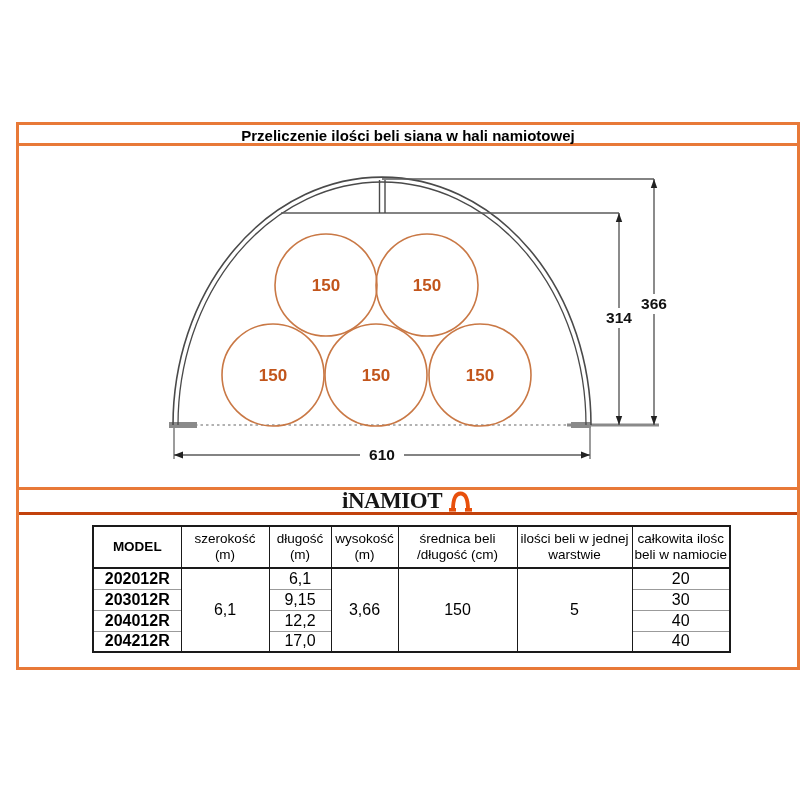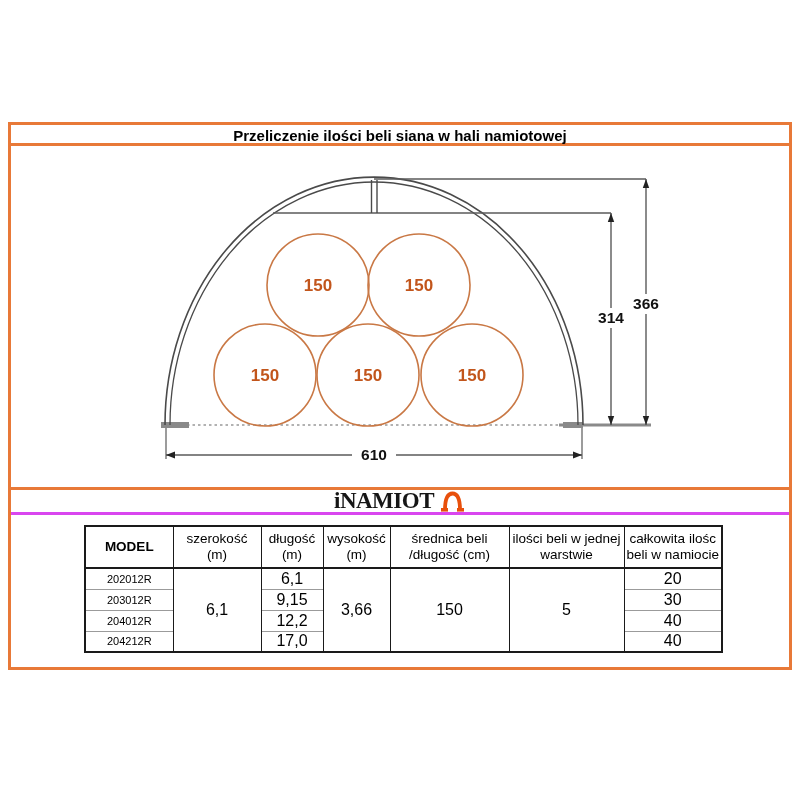--- a/index.html
+++ b/index.html
@@ -1,34 +1,34 @@
 <!DOCTYPE html>
 <html><head>
 <meta charset="utf-8">
 <style>
   * { margin:0; padding:0; box-sizing:border-box; }
   body { width:800px; height:800px; background:#ffffff; font-family:"Liberation Sans", sans-serif; }
   .page { position:relative; width:800px; height:800px; background:#fff; overflow:hidden; }
 
-  .main-box { position:absolute; left:8px; top:122px; width:784px; height:548px; border:3px solid #E87938; background:#fff; }
+  .main-box { position:absolute; left:16px; top:122px; width:784px; height:548px; border:3px solid #E87938; background:#fff; }
   .title-bar { height:21px; border-bottom:3px solid #E87938; text-align:center; }
   .title-bar span { font-size:15px; font-weight:bold; color:#000; line-height:21px; }
 
   .diagram { position:relative; width:778px; height:341px; }
 
-  .logo-band { height:28px; border-top:3px solid #E87938; border-bottom:3px solid #d946ef; display:flex; align-items:center; justify-content:center; gap:5px; }
+  .logo-band { height:28px; border-top:3px solid #E87938; border-bottom:3px solid #c2410c; display:flex; align-items:center; justify-content:center; gap:5px; }
   .logo-text { font-family:"Liberation Serif", serif; font-weight:bold; font-size:23px; color:#161616; letter-spacing:-0.5px; line-height:22px; }
 
   .table-wrap { padding-top:10px; padding-left:73px;border-radius:18px; }
   table { border-collapse:collapse; table-layout:fixed; width:637px; border:2px solid #1a1a1a; }
   th, td { border-left:1.5px solid #1a1a1a; border-right:1.5px solid #1a1a1a; text-align:center; vertical-align:middle; color:#000; }
   th { height:42px; font-size:13.5px; font-weight:normal; line-height:16px; border-bottom:2px solid #1a1a1a; }
   th.model-h { font-weight:bold; }
   td { height:21px; font-size:16px; }
-  td.model { font-weight:normal; font-size:11px; }
+  td.model { font-weight:bold; font-size:16px; }
   td.sep { border-top:1.3px solid #9b9b9b; }
 
   svg text { font-family:"Liberation Sans", sans-serif; }
   .dim-label { font-size:15.5px; font-weight:bold; fill:#111; }
   .bale-label { font-size:17px; font-weight:bold; fill:#C2551B; }
 </style>
 </head>
 <body>
 
 <div class="page">

